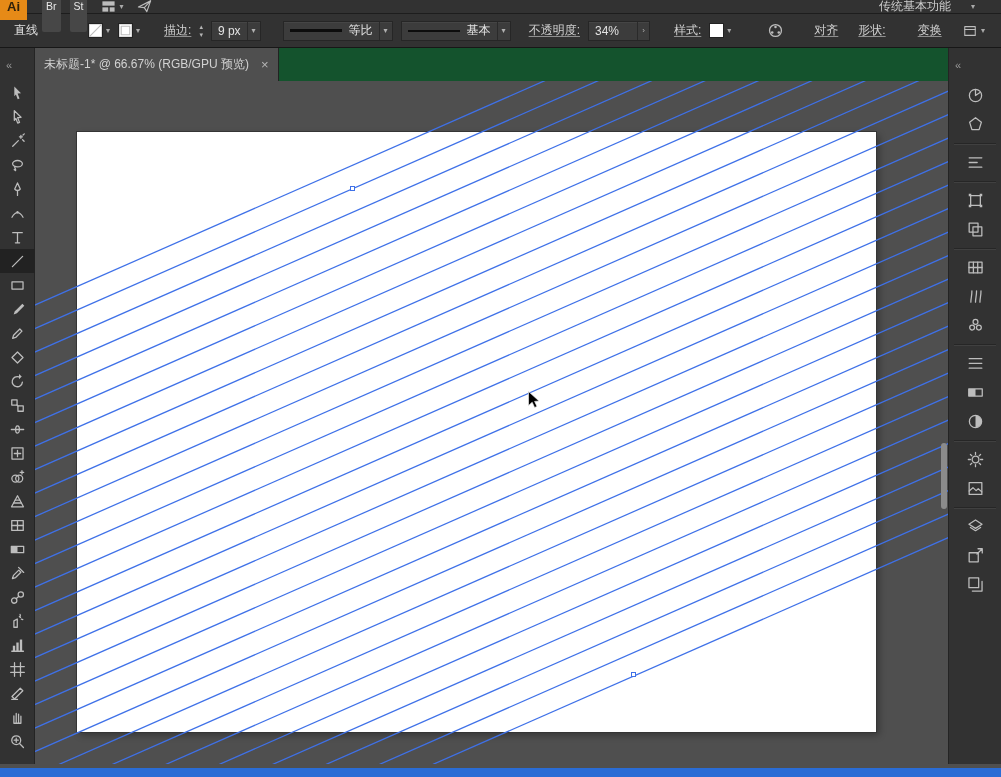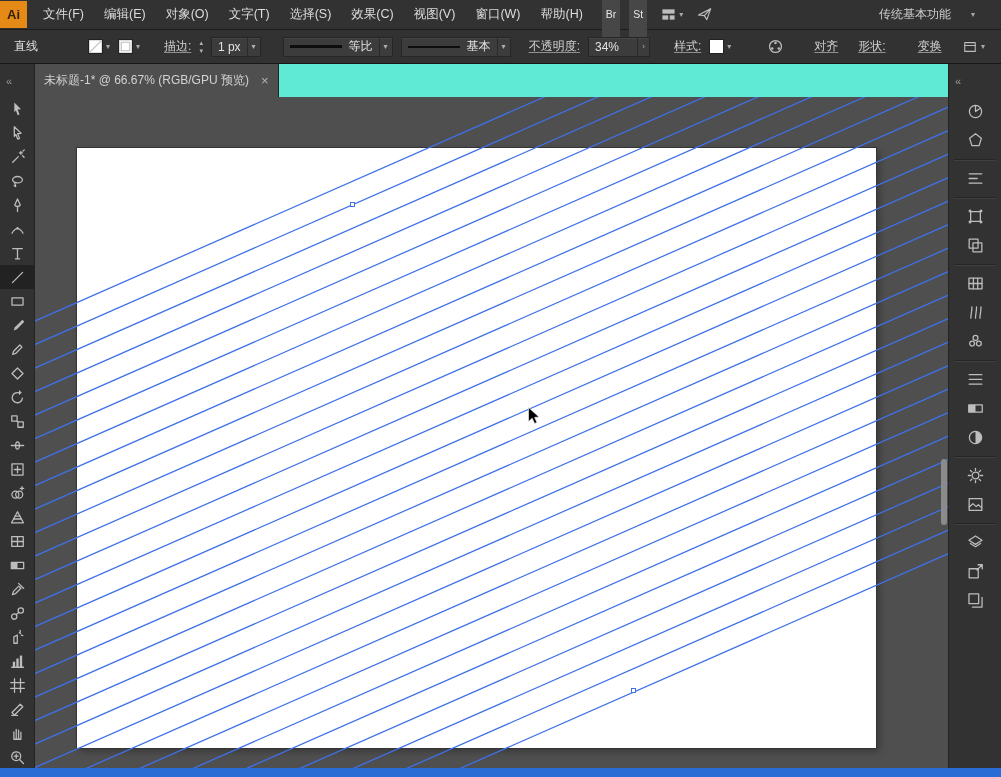--- a/index.html
+++ b/index.html
@@ -4,21 +4,21 @@
 <style>
   html,body{margin:0;padding:0;background:#3a3a3a;}
   *{box-sizing:border-box;}
   .app{
     position:relative;width:1001px;height:777px;overflow:hidden;
     background:#4f4f4f;color:#d6d6d6;
     font-family:"Liberation Sans",sans-serif;font-size:12px;
     -webkit-user-select:none;user-select:none;
   }
   
-  .menubar{height:30px;background:#323232;border-bottom:1px solid #1d1d1d;display:flex;align-items:center;}
+  .menubar{height:14px;background:#323232;border-bottom:1px solid #1d1d1d;display:flex;align-items:center;}
   .logo{width:27px;height:27px;background:#e68a17;color:#31210a;font-weight:bold;font-size:13px;
         display:flex;align-items:center;justify-content:center;margin-right:6px;}
   .menu-items{display:flex;height:100%;}
   .menu-item{padding:0 10px;display:flex;align-items:center;font-size:12.5px;color:#dcdcdc;white-space:nowrap;}
   .badge{background:#474747;border-radius:2px;padding:20px 4px;font-size:10.5px;color:#e8e8e8;margin-left:9px;line-height:1;}
   .mb-icon{margin-left:14px;display:flex;align-items:center;gap:3px;color:#bdbdbd;}
   .workspace-switch{margin-left:auto;margin-right:26px;display:flex;align-items:center;gap:20px;color:#cfcfcf;font-size:12px;white-space:nowrap;}
   .chev{font-size:8px;color:#a9a9a9;line-height:1;}
   
   .controlbar{height:34px;background:#323232;border-bottom:1px solid #171717;display:flex;align-items:center;padding:0 10px 0 14px;gap:8px;white-space:nowrap;}
@@ -43,21 +43,21 @@
   .cb-end{display:flex;align-items:center;gap:4px;margin-left:auto;margin-right:6px;}
   
   .main{display:flex;height:716px;}
   
   .toolbar{width:35px;background:#323232;border-right:1px solid #242424;display:flex;flex-direction:column;flex:none;}
   .panel-head{height:33px;display:flex;align-items:center;padding-left:6px;color:#9a9a9a;font-size:11px;letter-spacing:-1px;}
   .tool-cell{width:35px;height:24px;display:flex;align-items:center;justify-content:center;}
   .tool-cell.sel{background:#222222;}
   
   .center{flex:1;display:flex;flex-direction:column;min-width:0;}
-  .tabbar{height:33px;background:#5eead4;display:flex;align-items:stretch;flex:none;}
+  .tabbar{height:33px;background:#14532d;display:flex;align-items:stretch;flex:none;}
   .tab{background:#4f4f4f;display:flex;align-items:center;gap:12px;padding:0 10px 0 9px;border-right:1px solid #222;max-width:270px;}
   .tab-title{color:#d2d2d2;font-size:12px;white-space:nowrap;overflow:hidden;text-overflow:ellipsis;}
   .tab-close{color:#b5b5b5;font-size:13px;line-height:1;}
   .canvas{flex:1;position:relative;background:#4f4f4f;overflow:hidden;}
   .artboard{position:absolute;background:#ffffff;box-shadow:0 0 0 1px #353535, 3px 3px 7px rgba(0,0,0,.32);}
   .art-svg{position:absolute;left:0;top:0;}
   .anchor{position:absolute;width:5px;height:5px;background:#fff;border:1px solid #3f71e8;}
   .vscroll-thumb{position:absolute;right:1px;width:6px;background:#8b8b8b;border-radius:3px;}
   .cursor{position:absolute;pointer-events:none;}
   
@@ -68,31 +68,20 @@
   
   .bottom-bar{position:absolute;left:0;bottom:0;width:100%;height:9px;background:#2a6cd5;z-index:60;}
 </style>
 </head>
 <body>
 
 <div class="app">
 
   <header class="menubar">
     <div class="logo">Ai</div>
-    <nav class="menu-items">
-        <div class="menu-item">文件(F)</div>
-        <div class="menu-item">编辑(E)</div>
-        <div class="menu-item">对象(O)</div>
-        <div class="menu-item">文字(T)</div>
-        <div class="menu-item">选择(S)</div>
-        <div class="menu-item">效果(C)</div>
-        <div class="menu-item">视图(V)</div>
-        <div class="menu-item">窗口(W)</div>
-        <div class="menu-item">帮助(H)</div>
-      </nav>
     <span class="badge">Br</span>
     <span class="badge">St</span>
     <span class="mb-icon icon">
       <svg viewBox="0 0 16 16" width="15" height="15">
         <rect class="f" x="1.5" y="2.5" width="13" height="4.6"></rect>
         <rect class="f" x="1.5" y="8.9" width="6.2" height="4.6"></rect>
         <rect class="f" x="9.3" y="8.9" width="5.2" height="4.6"></rect>
       </svg>
       <span class="chev">▾</span>
     </span>
@@ -129,21 +118,21 @@
       </span>
       <span class="chev">▾</span>
     </span>
     <span class="sp" style="width:8px"></span>
     <button class="cb-link">描边:</button>
     <span class="stepper">
       <span>▴</span>
       <span>▾</span>
     </span>
     <span class="field">
-      <span class="field-text">1 px</span>
+      <span class="field-text">9 px</span>
       <span class="combo-arrow">▾</span>
     </span>
     <span class="sp" style="width:6px"></span>
     <span class="field">
       <span class="profile-line"></span>
       <span class="field-text">等比</span>
       <span class="combo-arrow">▾</span>
     </span>
     <span class="field">
       <span class="profile-line thin"></span>

